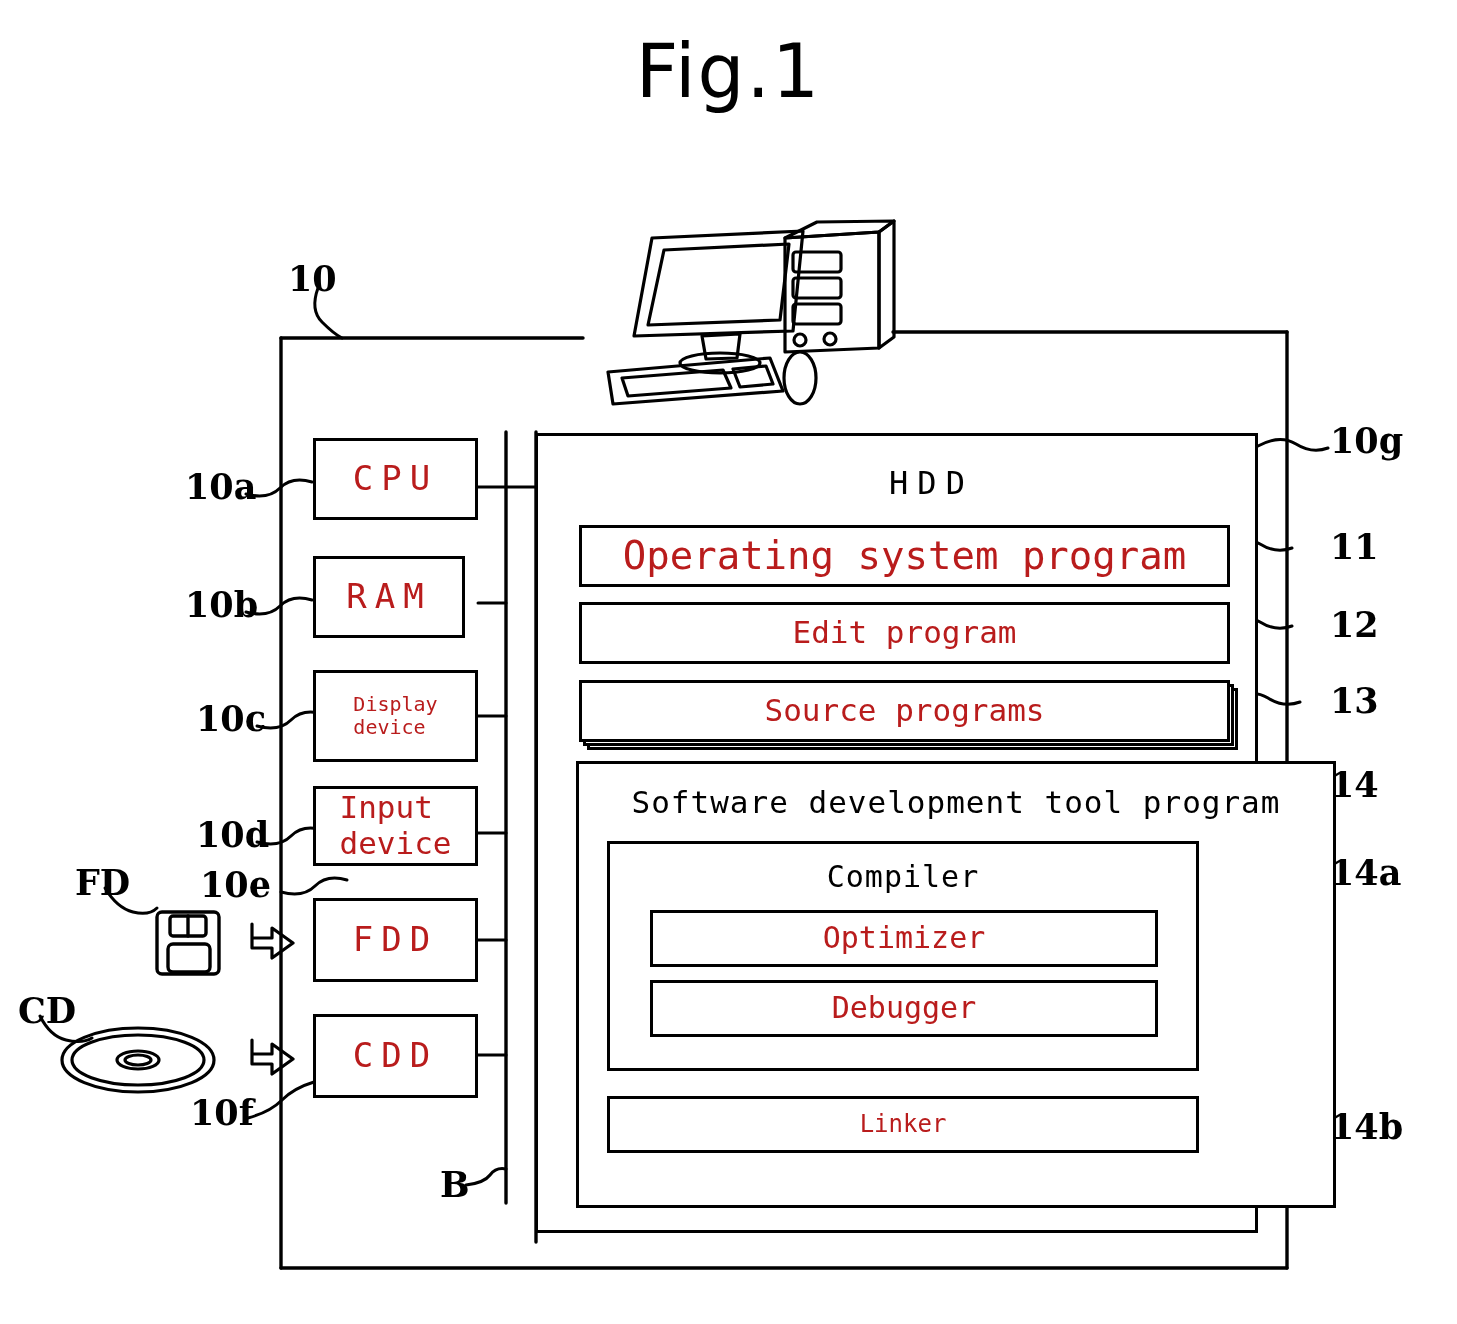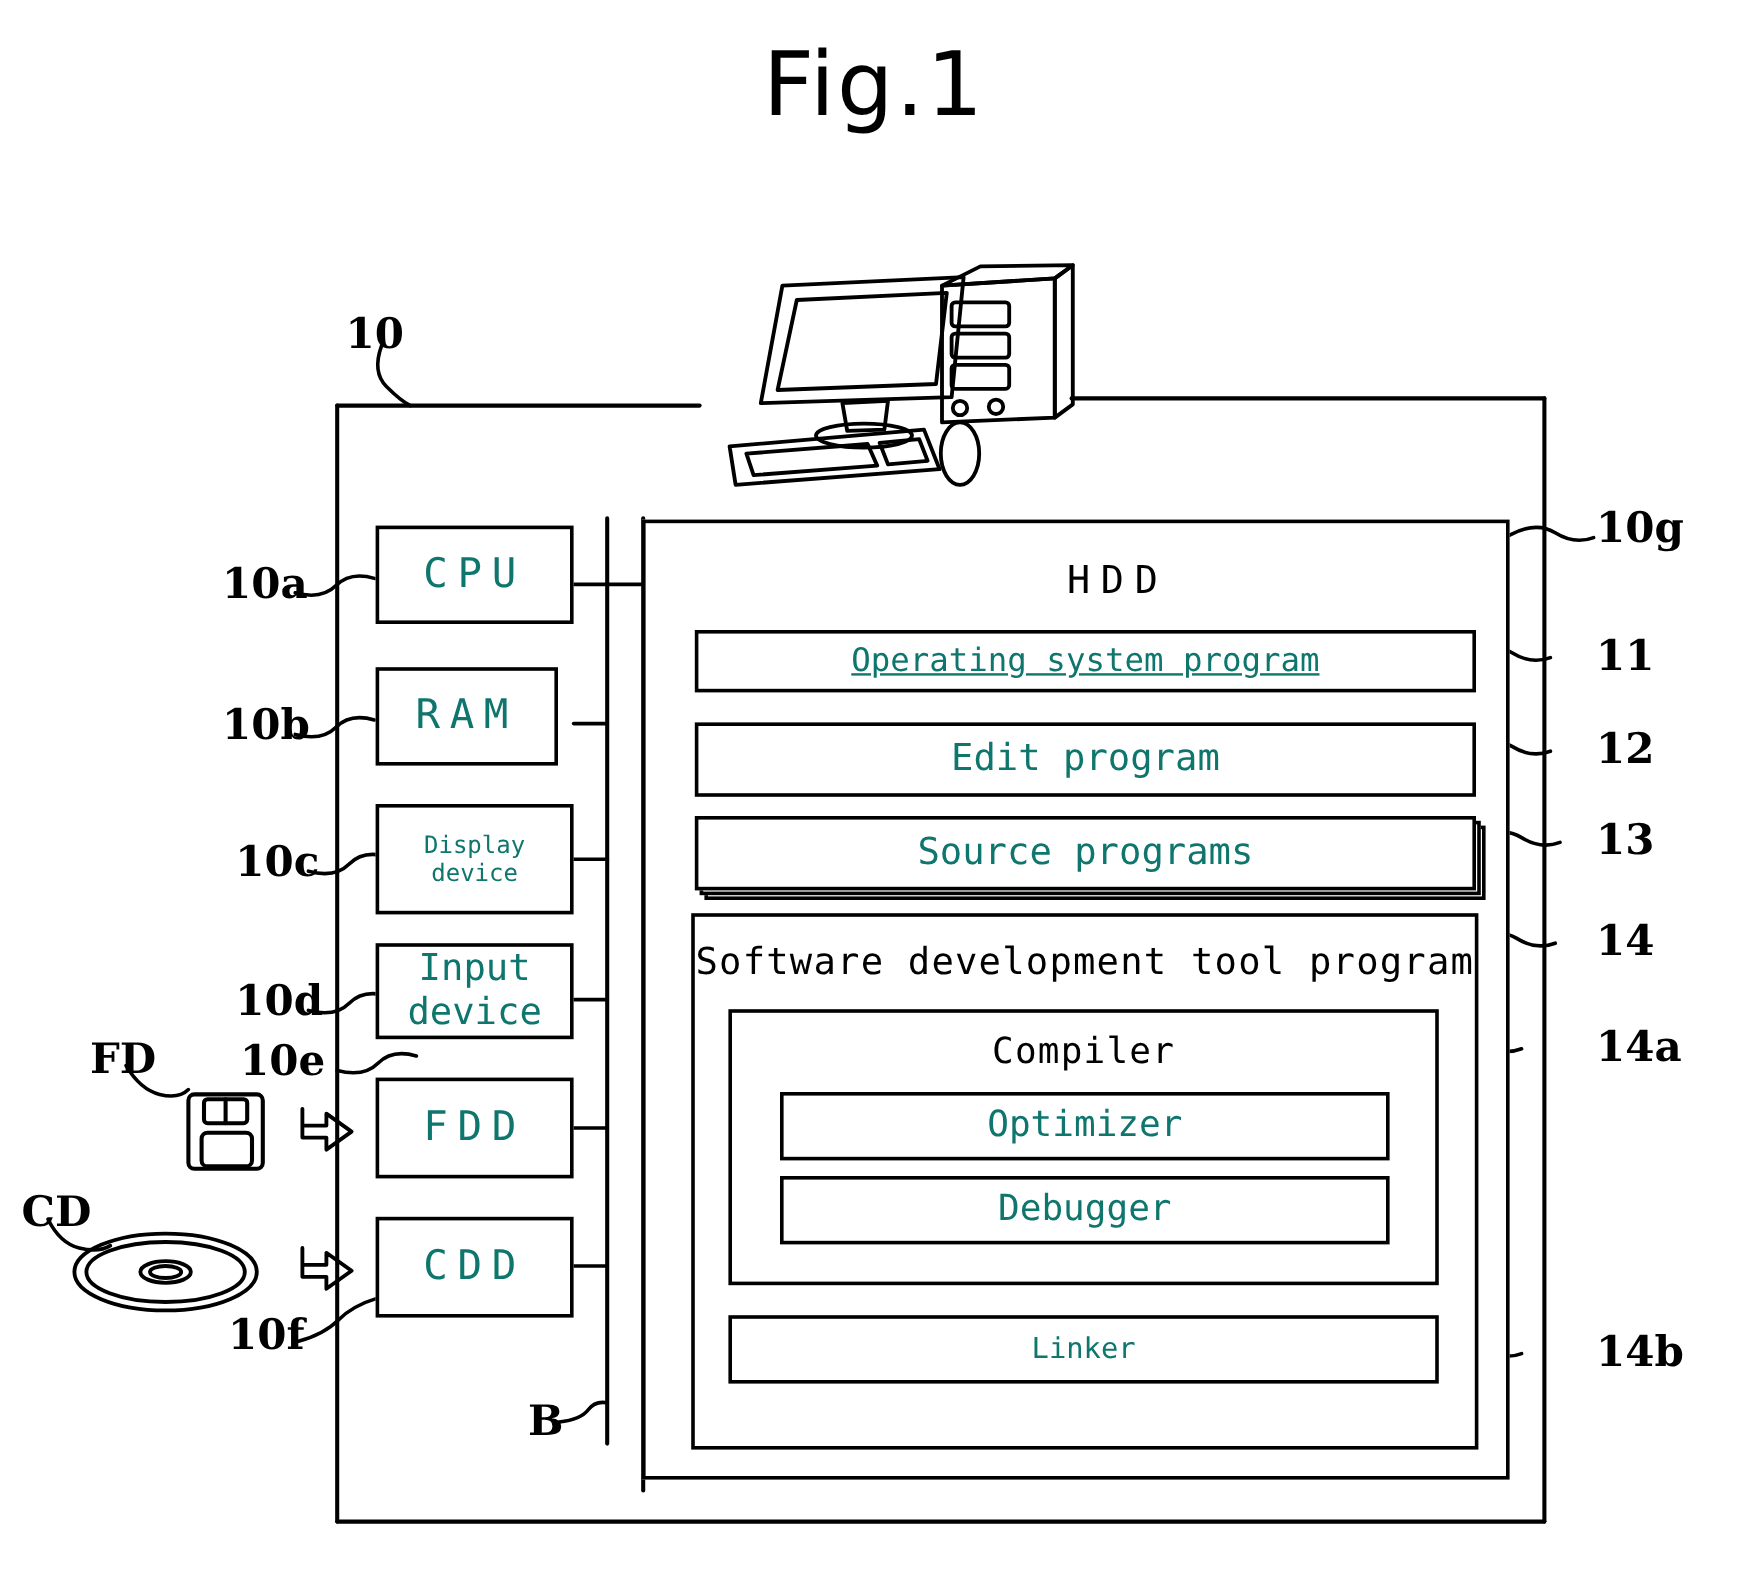--- a/index.html
+++ b/index.html
@@ -13,21 +13,21 @@
   .fig-title{
     position:absolute;left:0;top:28px;width:1457px;text-align:center;
     font-family:"DejaVu Sans", sans-serif;
     font-size:74px;letter-spacing:2px;font-weight:400;
   }
   
   .box{
     position:absolute;border:3px solid #000;background:#fff;
     box-sizing:border-box;display:flex;align-items:center;justify-content:center;
     font-family:"DejaVu Sans Mono", monospace;
-    color:#0f766e;text-align:center;line-height:1.15;
+    color:#b91c1c;line-height:1.15;
   }
   .box.spaced{letter-spacing:8px;}
   .hdd-box{
     position:absolute;border:3px solid #000;background:#fff;box-sizing:border-box;
   }
   .hdd-title{
     position:absolute;width:100%;text-align:center;
     font-family:"DejaVu Sans Mono", monospace;font-size:32px;letter-spacing:9px;
   }
   .sdt-title{
@@ -197,29 +197,29 @@
 device</div>
 
   <div class="box spaced" style="left:313px;top:898px;width:165px;height:84px;font-size:34px;">FDD</div>
 
   <div class="box spaced" style="left:313px;top:1014px;width:165px;height:84px;font-size:34px;">CDD</div>
 
   <div class="hdd-box" style="left:535px;top:433px;width:723px;height:800px;">
 
     <div class="hdd-title" style="top:28px;left:0;padding-left:35px;">HDD</div>
 
-    <div class="box" style="left:41px;top:89px;width:651px;height:52px;font-size:27px;text-decoration:underline;">Operating system program</div>
+    <div class="box" style="left:41px;top:89px;width:651px;height:62px;font-size:39px;">Operating system program</div>
 
     <div class="box" style="left:41px;top:166px;width:651px;height:62px;font-size:31px;">Edit program</div>
 
     <div class="stack-sheet" style="left:49px;top:252px;width:651px;height:62px;"></div>
     <div class="stack-sheet" style="left:45px;top:248px;width:651px;height:62px;"></div>
     <div class="box" style="left:41px;top:244px;width:651px;height:62px;font-size:31px;">Source programs</div>
 
-    <div class="hdd-box" style="left:38px;top:325px;width:656px;height:447px;">
+    <div class="hdd-box" style="left:38px;top:325px;width:760px;height:447px;">
 
       <div class="sdt-title" style="top:20px;left:0;">Software development tool program</div>
 
       <div class="hdd-box" style="left:28px;top:77px;width:592px;height:230px;">
 
         <div class="comp-title" style="top:15px;left:0;">Compiler</div>
 
         <div class="box" style="left:40px;top:66px;width:508px;height:57px;font-size:30px;">Optimizer</div>
 
         <div class="box" style="left:40px;top:136px;width:508px;height:57px;font-size:30px;">Debugger</div>

